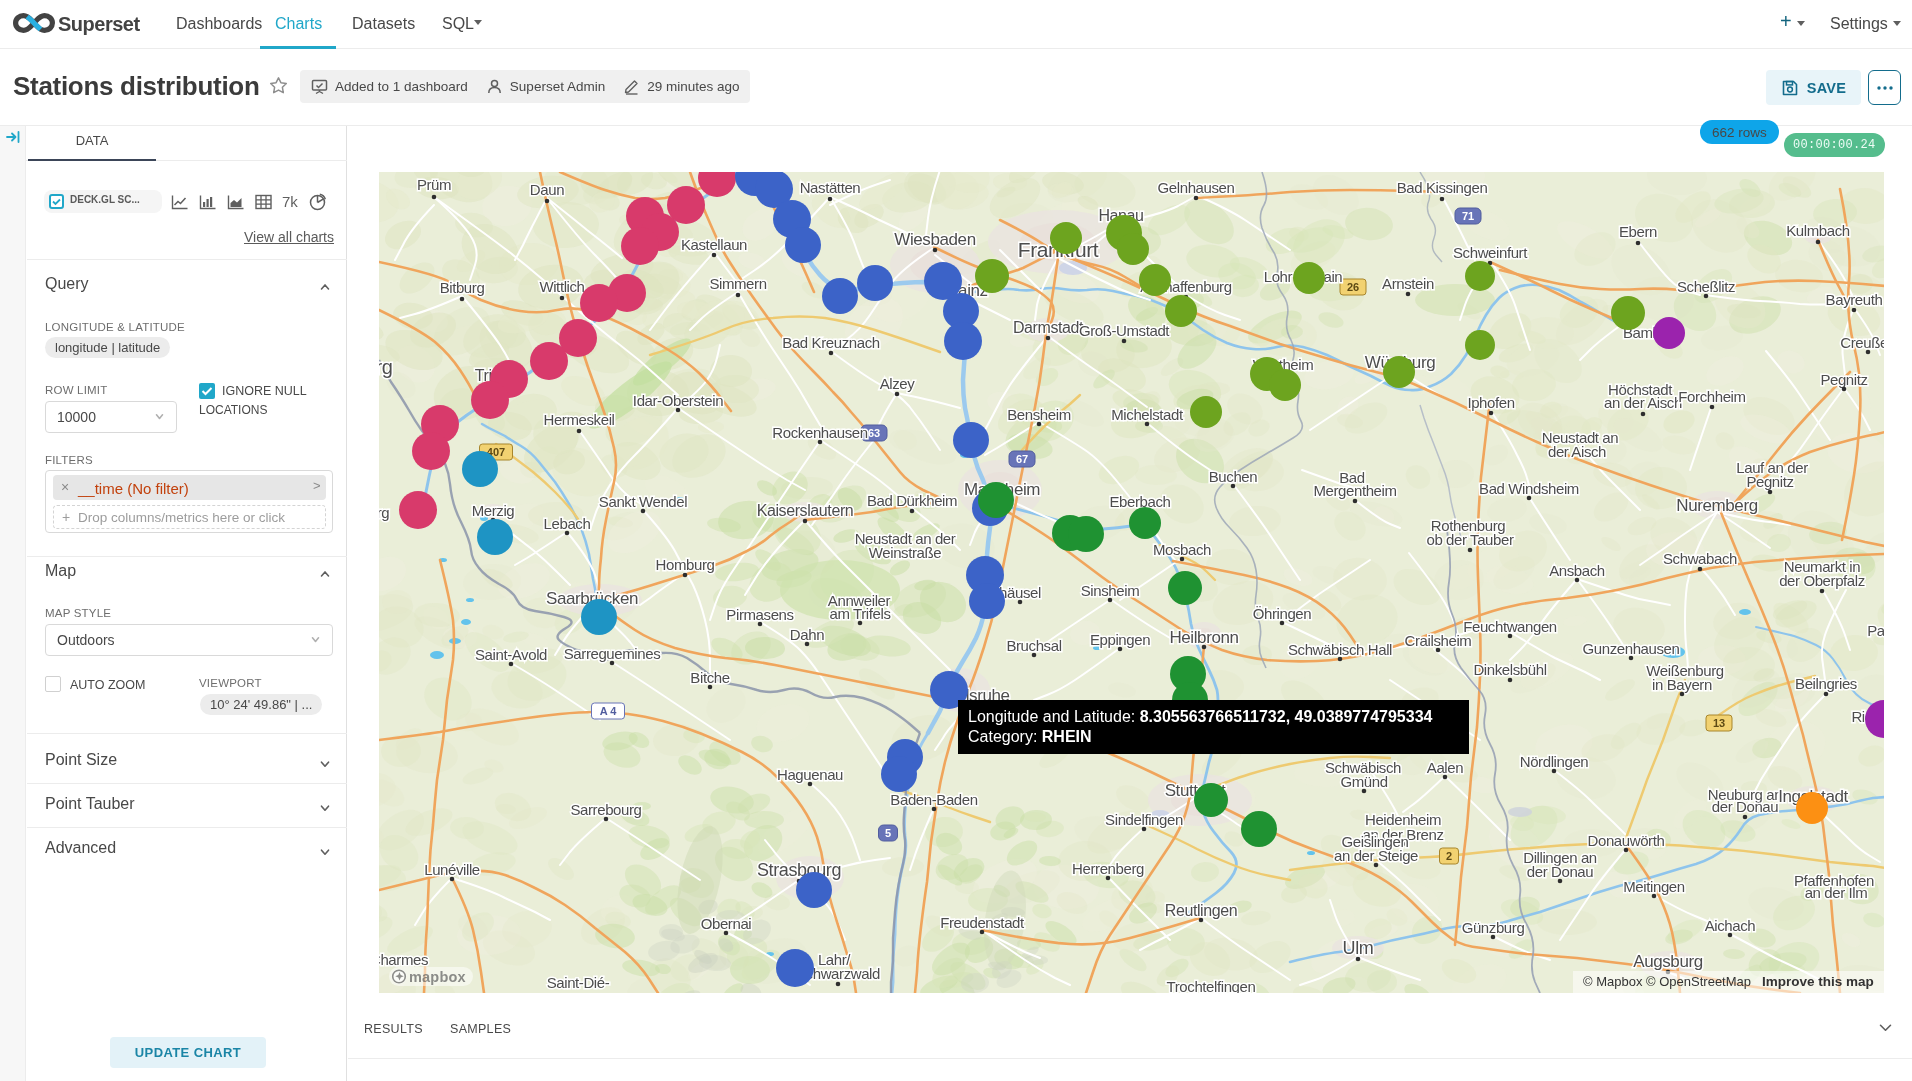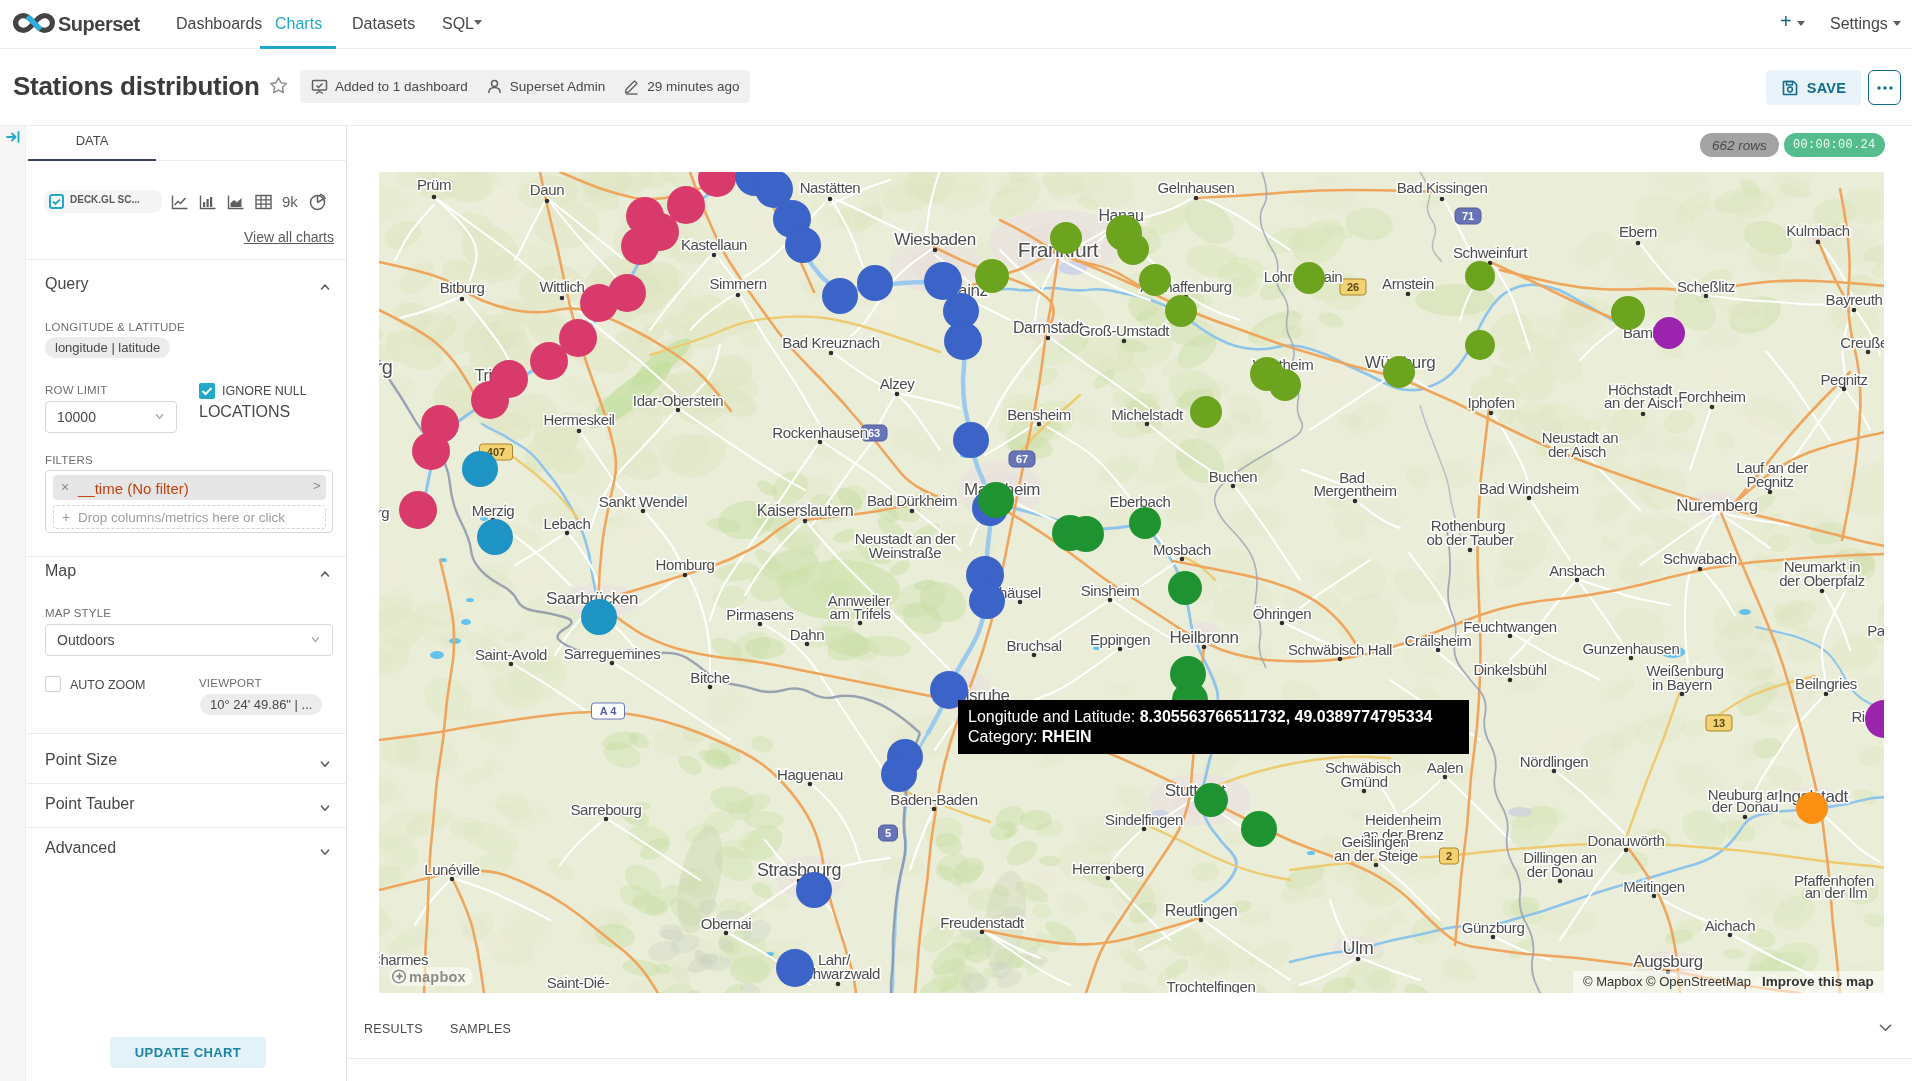--- a/index.html
+++ b/index.html
@@ -113,21 +113,21 @@
     <rect x="11" y="3" width="2.2" height="10" fill="#5f5f5f"></rect>
   </svg>
 <svg width="18" height="16" viewBox="0 0 18 16" style="position:absolute;left:227px;top:194px;">
     <path d="M1.5,1.5 L1.5,14.5 L16.5,14.5" stroke="#5f5f5f" stroke-width="1.4" fill="none"></path>
     <path d="M3.5,13 L3.5,9 L7,6 L10,8.5 L14.5,4 L14.5,13 Z" fill="#5f5f5f"></path>
   </svg>
 <svg width="17" height="16" viewBox="0 0 17 16" style="position:absolute;left:255px;top:194px;">
     <rect x="1" y="1.5" width="15" height="13" fill="none" stroke="#5f5f5f" stroke-width="1.4"></rect>
     <path d="M1,5.8 L16,5.8 M1,10.2 L16,10.2 M6,1.5 L6,14.5 M11,1.5 L11,14.5" stroke="#5f5f5f" stroke-width="1.3"></path>
   </svg>
-<div class="abs" style="left:282px;top:193px;font-size:15px;color:#5f5f5f;">9k</div>
+<div class="abs" style="left:282px;top:193px;font-size:15px;color:#5f5f5f;">7k</div>
 <svg width="18" height="18" viewBox="0 0 18 18" style="position:absolute;left:309px;top:193px;">
     <circle cx="8.5" cy="9.5" r="7" fill="none" stroke="#5f5f5f" stroke-width="1.5"></circle>
     <path d="M8.5,9.5 L8.5,2 M8.5,9.5 L14.5,5.8" stroke="#5f5f5f" stroke-width="1.5" fill="none"></path>
     <path d="M10.8,1.2 a7,7 0 0 1 5.5,5" fill="none" stroke="#5f5f5f" stroke-width="1.5"></path>
   </svg>
 <div class="abs" style="left:244px;top:229px;font-size:14px;color:#5a5a5a;text-decoration:underline;">View all charts</div>
 <div class="divider" style="top:259px;"></div>
 <div class="sechdr" style="left:45px;top:275px;">Query</div>
 <div class="abs" style="left:319px;top:279px;"><svg width="12" height="12" viewBox="0 0 12 12" style="">
       <path d="M2.5,7.92 L6.0,3.96 L9.5,7.92" fill="none" stroke="#5f5f5f" stroke-width="1.6" stroke-linecap="round" stroke-linejoin="round"></path>
@@ -135,21 +135,21 @@
 <div class="seclabel" style="left:45px;top:321px;">LONGITUDE &amp; LATITUDE</div>
 <div class="gpill" style="left:45px;top:337px;">longitude | latitude</div>
 <div class="seclabel" style="left:45px;top:384px;">ROW LIMIT</div>
 <div class="selbox" style="left:45px;top:401px;width:132px;height:32px;">10000<span style="margin-left:auto;"><svg width="11" height="11" viewBox="0 0 11 11" style="">
         <path d="M2.5,3.8499999999999996 L5.5,7.48 L8.5,3.8499999999999996" fill="none" stroke="#b0b0b0" stroke-width="1.6" stroke-linecap="round" stroke-linejoin="round"></path>
       </svg></span></div>
 <div class="checkbox cbteal" style="left:199px;top:383px;"><svg width="16" height="16" viewBox="0 0 16 16" style="">
       <path d="M3.5,8 l3,3 6,-6" fill="none" stroke="#fff" stroke-width="2"></path>
     </svg></div>
 <div class="abs" style="left:222px;top:384px;font-size:12.5px;color:#484848;">IGNORE NULL</div>
-<div class="abs" style="left:199px;top:403px;font-size:16px;color:#484848;">LOCATIONS</div>
+<div class="abs" style="left:199px;top:403px;font-size:12px;color:#484848;">LOCATIONS</div>
 <div class="seclabel" style="left:45px;top:454px;">FILTERS</div>
 <div class="abs" style="left:45px;top:470px;width:288px;height:63px;border:1px solid #d9d9d9;border-radius:4px;"></div>
 <div class="abs" style="left:53px;top:475px;width:273px;height:25px;background:#e6e6e6;border-radius:4px;"></div>
 <div class="abs" style="left:61px;top:479px;font-size:14px;color:#8a8a8a;">×</div>
 <div class="abs" style="left:78px;top:480px;font-size:15px;color:#c2410c;">__time (No filter)</div>
 <div class="abs" style="left:313px;top:478px;font-size:13px;color:#8a8a8a;">&gt;</div>
 <div class="abs" style="left:53px;top:505px;width:273px;height:24px;border:1.5px dashed #d4d4d4;border-radius:4px;"></div>
 <div class="abs" style="left:62px;top:509px;font-size:14px;color:#9d9d9d;">+</div>
 <div class="abs" style="left:78px;top:510px;font-size:13.5px;color:#9d9d9d;">Drop columns/metrics here or click</div>
 <div class="divider" style="top:556px;"></div>
@@ -1555,20 +1555,20 @@
 <text x="1204" y="814" font-size="13px" fill="#333333" text-anchor="start" font-family="Liberation Sans, sans-serif">© Mapbox © OpenStreetMap</text>
 <text x="1383" y="814" font-size="13.5px" font-weight="bold" fill="#333333" text-anchor="start" font-family="Liberation Sans, sans-serif">Improve this map</text>
 <g opacity="0.85">
       <rect x="10" y="795" width="84" height="19" rx="9.5" fill="#ffffff" opacity="0.6"></rect>
       <circle cx="20" cy="804.5" r="7.5" fill="#ffffff"></circle>
       <circle cx="20" cy="804.5" r="6.3" fill="none" stroke="#7d7d7d" stroke-width="1.6"></circle>
       <path d="M20.5,800 l1.2,3 3,1.2 -3,1.2 -1.2,3 -1.2,-3 -3,-1.2 3,-1.2 z" fill="#7d7d7d"></path>
       <text x="30" y="809.5" font-size="14.5" font-weight="bold" fill="#7b7b7b" font-family="Liberation Sans, sans-serif" style="letter-spacing:0.2px">mapbox</text>
     </g>
 </svg>
-<div class="chip" style="left:1700px;top:133px;background:#a3a3a3;color:#484848;font-style:italic;">662 rows</div>
+<div class="chip" style="left:1700px;top:120px;background:#0ea5e9;color:#484848;">662 rows</div>
 <div class="chip" style="left:1784px;top:133px;background:#55bd8d;color:#eefcf6;font-family:'Liberation Mono',monospace;font-size:12px;padding:0 9px;letter-spacing:0.3px;">00:00:00.24</div>
 <div class="tooltip">Longitude and Latitude: <b>8.305563766511732, 49.0389774795334</b><br>Category: <b>RHEIN</b></div>
 <div class="rtabs"></div>
 <div class="rtab" style="left:364px;">RESULTS</div>
 <div class="rtab" style="left:450px;">SAMPLES</div>
 <div class="abs" style="left:1878px;top:1020px;"><svg width="15" height="15" viewBox="0 0 15 15" style="">
       <path d="M2.5,5.25 L7.5,10.200000000000001 L12.5,5.25" fill="none" stroke="#5f5f5f" stroke-width="1.6" stroke-linecap="round" stroke-linejoin="round"></path>
     </svg></div>
 </body></html>

